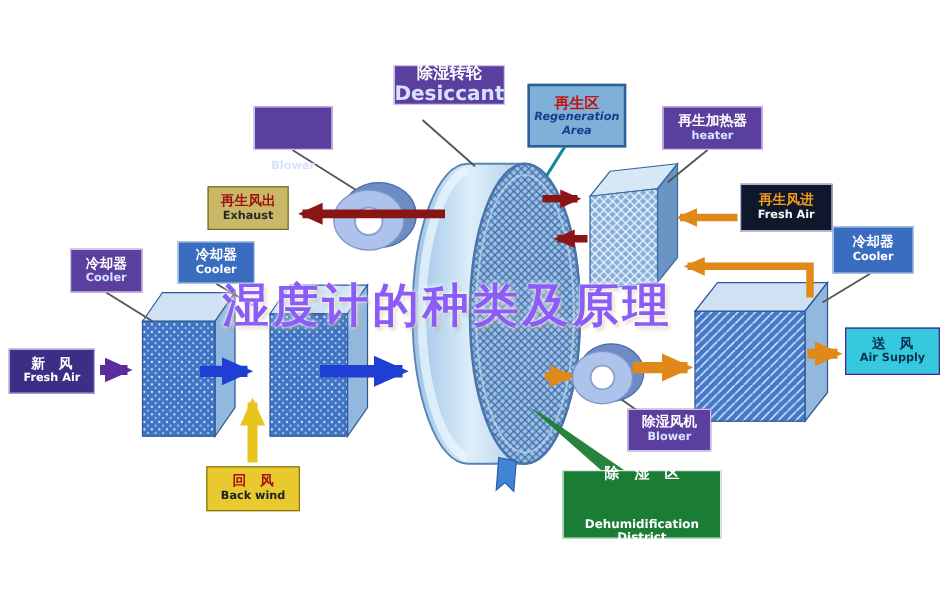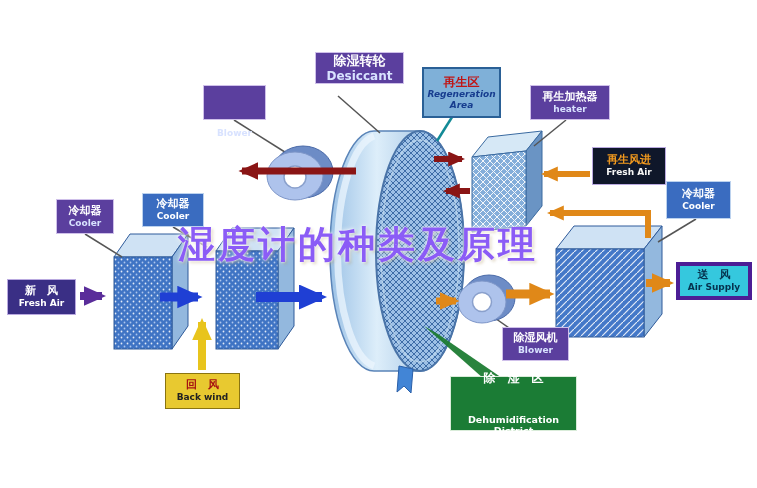--- a/index.html
+++ b/index.html
@@ -22,32 +22,32 @@
   .tanbox{background:#c8b868;border:1px solid #7a6a20;}
   .tanbox .zh{color:#a01212;}
   .tanbox .en{color:#2a2a2a;}
   .regenarea{background:#7fb0d8;border:2px solid #2a6096;margin-top:12px;}
   .regenarea .zh{color:#c01515;font-size:12px;}
   .regenarea .en{color:#173d8f;font-style:italic;}
   .freshpurple{background:#0f172a;border:1px solid #b9a9e0;}
   .freshpurple .zh{color:#f39a1e;}
   .freshpurple .en{color:#f5f5f5;}
   .navybox{background:#3a2f85;color:#ffffff;border:1px solid #b9a9e0;}
-  .cyanbox{background:#35c8de;border:4px solid #4c1d95;color:#06324e;}
+  .cyanbox{background:#35c8de;border:1px solid #4c1d95;color:#06324e;}
   .yellowbox{background:#e8c930;border:1px solid #8a7410;}
   .yellowbox .zh{color:#a61212;}
   .yellowbox .en{color:#222222;text-align:center;}
   .greenbox{background:#1b7c35;color:#ffffff;border:1px solid #d9ecd9;}
   .greenbox .zh{font-size:12px;}
   .greenbox .en{font-size:9.5px;}
   
   #lbl-regen-blower{left:203px;top:85px;width:63px;height:35px;gap:48px;}
   #lbl-desiccant{left:287px;top:52px;width:89px;height:32px;margin-left:28px;}
   #lbl-desiccant .zh{font-size:13px;}
-  #lbl-desiccant .en{font-size:12px;}
+  #lbl-desiccant .en{font-size:16px;}
   #lbl-regen-area{left:422px;top:55px;width:79px;height:51px;}
   #lbl-heater{left:530px;top:85px;width:80px;height:35px;}
   #lbl-exhaust{left:166px;top:149px;width:65px;height:35px;}
   #lbl-regen-fresh{left:592px;top:147px;width:74px;height:38px;}
   #lbl-cooler-outer{left:56px;top:199px;width:58px;height:35px;}
   #lbl-cooler-inner{left:142px;top:193px;width:62px;height:34px;}
   #lbl-cooler-right{left:666px;top:181px;width:65px;height:38px;}
   #lbl-fresh-air{left:7px;top:279px;width:69px;height:36px;}
   #lbl-air-supply{left:676px;top:262px;width:76px;height:38px;}
   #lbl-back-wind{left:165px;top:373px;width:75px;height:36px;}
@@ -195,20 +195,24 @@
   <div class="lbl regenarea" id="lbl-regen-area">
     <span class="zh">再生区</span>
     <span class="en">Regeneration Area</span>
   </div>
 
   <div class="lbl purple" id="lbl-heater">
     <span class="zh">再生加热器</span>
     <span class="en">heater</span>
   </div>
 
+  <div class="lbl tanbox" id="lbl-exhaust">
+    <span class="zh">再生风出</span>
+    <span class="en">Exhaust</span>
+  </div>
 
   <div class="lbl freshpurple" id="lbl-regen-fresh">
     <span class="zh">再生风进</span>
     <span class="en">Fresh Air</span>
   </div>
 
   <div class="lbl purple" id="lbl-cooler-outer">
     <span class="zh">冷却器</span>
     <span class="en">Cooler</span>
   </div>

